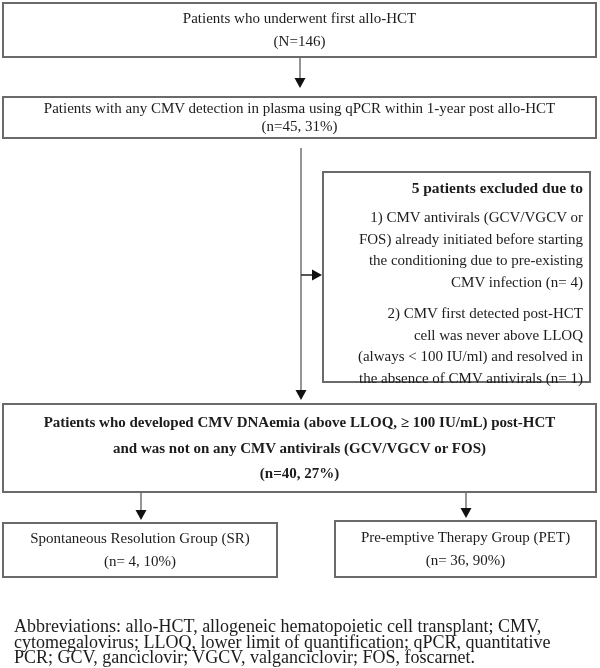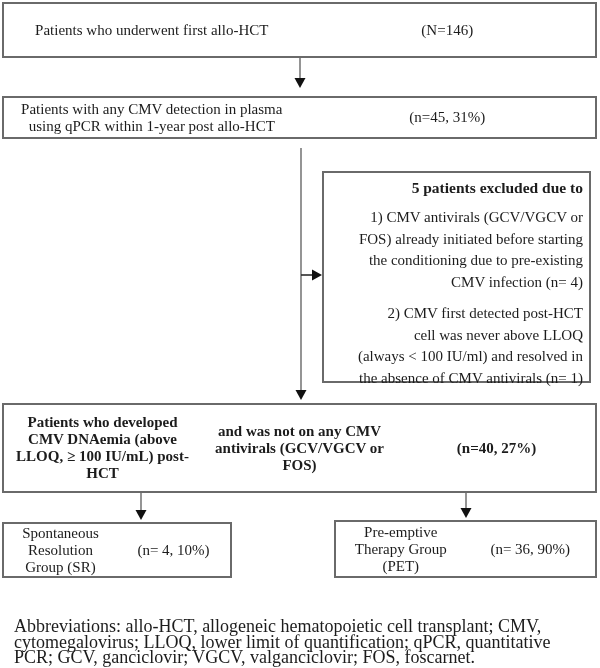--- a/index.html
+++ b/index.html
@@ -11,21 +11,21 @@
   }
   *{box-sizing:border-box;margin:0;padding:0;}
   html,body{width:600px;height:668px;background:var(--bg);}
   body{font-family:"Liberation Serif","DejaVu Serif",serif;color:var(--text);position:relative;overflow:hidden;}
   .canvas{position:absolute;left:0;top:0;width:600px;height:668px;}
   .fbox{
     position:absolute;
     background:var(--bg);
     border:2px solid var(--border);
     display:flex;
-    flex-direction:row;
+    flex-direction:column;
     justify-content:space-evenly;
     align-items:center;
     text-align:center;
     font-size:15px;
     line-height:17px;
   }
   .fbox .bline{width:100%;padding:0 6px;}
   #box-first{left:2px;top:2px;width:595px;height:56px;}
   #box-detect{left:2px;top:96px;width:595px;height:43px;}
   #box-excluded{
@@ -33,21 +33,21 @@
     position:absolute;background:var(--bg);
     border:2px solid var(--border);
     font-size:15px;line-height:21.5px;
     padding:5px 6px 4px 8px;
     text-align:right;
   }
   #box-excluded .excl-head{font-weight:bold;font-size:15.5px;line-height:20px;margin-bottom:8px;}
   #box-excluded .excl-item{margin-left:13px;margin-top:9px;}
   #box-excluded .excl-item + .excl-item{margin-top:10px;}
   #box-dnaemia{left:2px;top:403px;width:595px;height:90px;font-weight:bold;}
-  #box-sr{left:2px;top:522px;width:230px;height:56px;}
+  #box-sr{left:2px;top:522px;width:276px;height:56px;}
   #box-pet{left:334px;top:520px;width:263px;height:58px;text-align:center;}
   #arrow-overlay{position:absolute;left:0;top:0;width:600px;height:668px;pointer-events:none;}
   #footer-abbrev{
     position:absolute;left:14px;top:619px;width:578px;
     font-size:18px;line-height:15.6px;text-align:left;
   }
 </style>
 </head>
 <body>
 

